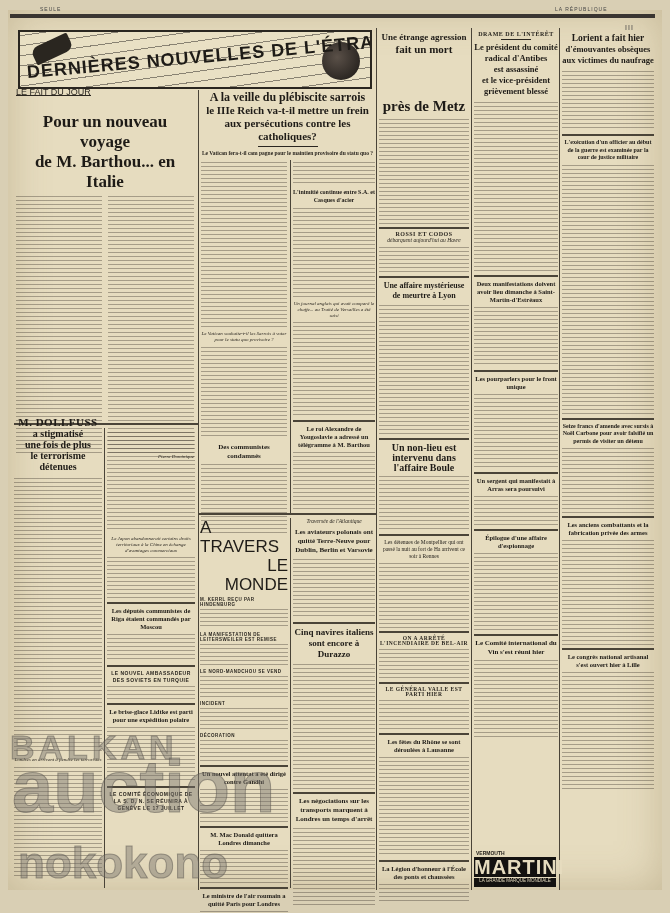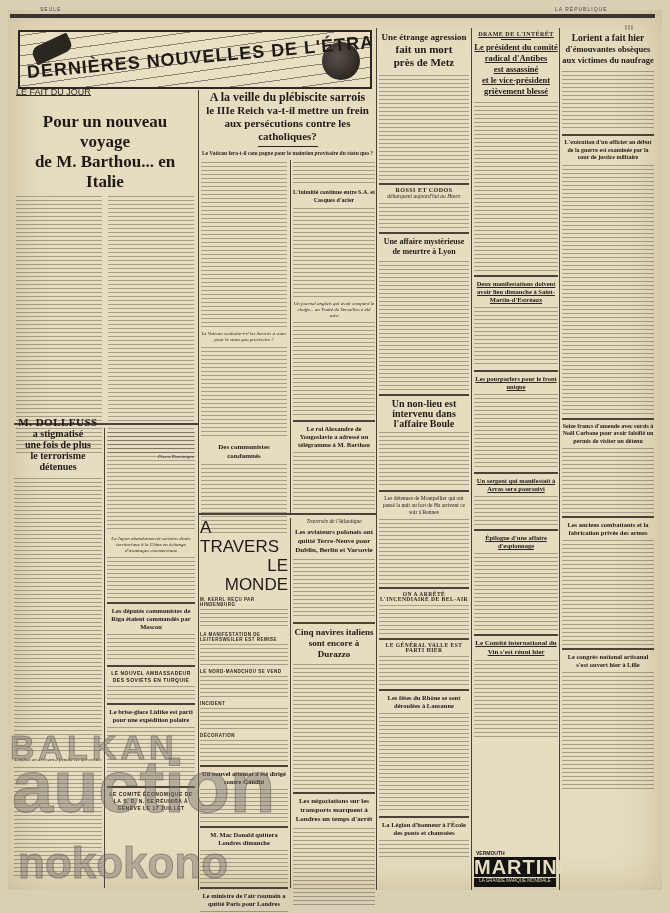--- a/index.html
+++ b/index.html
@@ -149,21 +149,21 @@
   <div class="head" style="font-size:9px;line-height:11px;">Cinq navires italiens sont encore à Durazzo</div>
   <div class="body" style="height:125px;margin-top:4px;"></div>
   <div class="hrule" style="position:relative;height:2px;margin:3px 0;"></div>
   <div class="head" style="font-size:7px;line-height:9px;">Les négociations sur les transports marquent à Londres un temps d'arrêt</div>
   <div class="body" style="height:80px;margin-top:4px;"></div>
 </div>
 
 <div class="col" style="left:379px;top:32px;width:90px;">
   <div class="head" style="font-size:9px;line-height:11px;">Une étrange agression</div>
   <div class="head" style="font-size:11px;line-height:13px;">fait un mort</div>
-  <div class="head" style="font-size:11px;line-height:13px;">près de Metz</div>
+  <div class="head" style="font-size:15px;line-height:13px;margin-top:44px;">près de Metz</div>
   <div class="body" style="height:105px;margin-top:6px;"></div>
   <div class="hrule" style="position:relative;height:2px;margin:3px 0;"></div>
   <div class="small-caps" style="text-align:center;font-family:'Liberation Serif',serif;font-size:6px;">ROSSI ET CODOS</div>
   <div class="sub" style="font-size:5.5px;line-height:7px;">débarquent aujourd'hui au Havre</div>
   <div class="body" style="height:26px;margin-top:3px;"></div>
   <div class="hrule" style="position:relative;height:2px;margin:3px 0;"></div>
   <div class="head" style="font-size:8px;line-height:10px;">Une affaire mystérieuse de meurtre à Lyon</div>
   <div class="body" style="height:130px;margin-top:4px;"></div>
   <div class="hrule" style="position:relative;height:2px;margin:3px 0;"></div>
   <div class="head" style="font-size:10px;line-height:10px;">Un non-lieu est intervenu dans l'affaire Boule</div>
@@ -178,21 +178,21 @@
   <div class="small-caps" style="text-align:center;font-family:'Liberation Serif',serif;font-size:5.5px;">LE GÉNÉRAL VALLE EST PARTI HIER</div>
   <div class="body" style="height:30px;margin-top:3px;"></div>
   <div class="hrule" style="position:relative;height:2px;margin:3px 0;"></div>
   <div class="head" style="font-size:6.5px;line-height:8px;">Les fêtes du Rhône se sont déroulées à Lausanne</div>
   <div class="body" style="height:100px;margin-top:3px;"></div>
   <div class="hrule" style="position:relative;height:2px;margin:3px 0;"></div>
   <div class="head" style="font-size:6.5px;line-height:8px;">La Légion d'honneur à l'École des ponts et chaussées</div>
   <div class="body" style="height:20px;margin-top:3px;"></div>
 </div>
 
-<div class="col" style="left:474px;top:32px;width:84px;text-decoration:underline;">
+<div class="col" style="left:474px;top:32px;width:84px;">
   <div class="small-caps" style="text-align:center;font-family:'Liberation Serif',serif;font-size:6px;">DRAME DE L'INTÉRÊT</div>
   <div style="width:30px;height:1px;background:#2a2620;margin:2px auto;"></div>
   <div class="head" style="font-size:8.5px;line-height:11px;">Le président du comité</div>
   <div class="head" style="font-size:8.5px;line-height:11px;">radical d'Antibes</div>
   <div class="head" style="font-size:8.5px;line-height:11px;">est assassiné</div>
   <div class="head" style="font-size:8.5px;line-height:11px;">et le vice-président</div>
   <div class="head" style="font-size:8.5px;line-height:11px;">grièvement blessé</div>
   <div class="body" style="height:170px;margin-top:5px;"></div>
   <div class="hrule" style="position:relative;height:2px;margin:3px 0;"></div>
   <div class="head" style="font-size:6.5px;line-height:8px;">Deux manifestations doivent avoir lieu dimanche à Saint-Martin-d'Estréaux</div>

